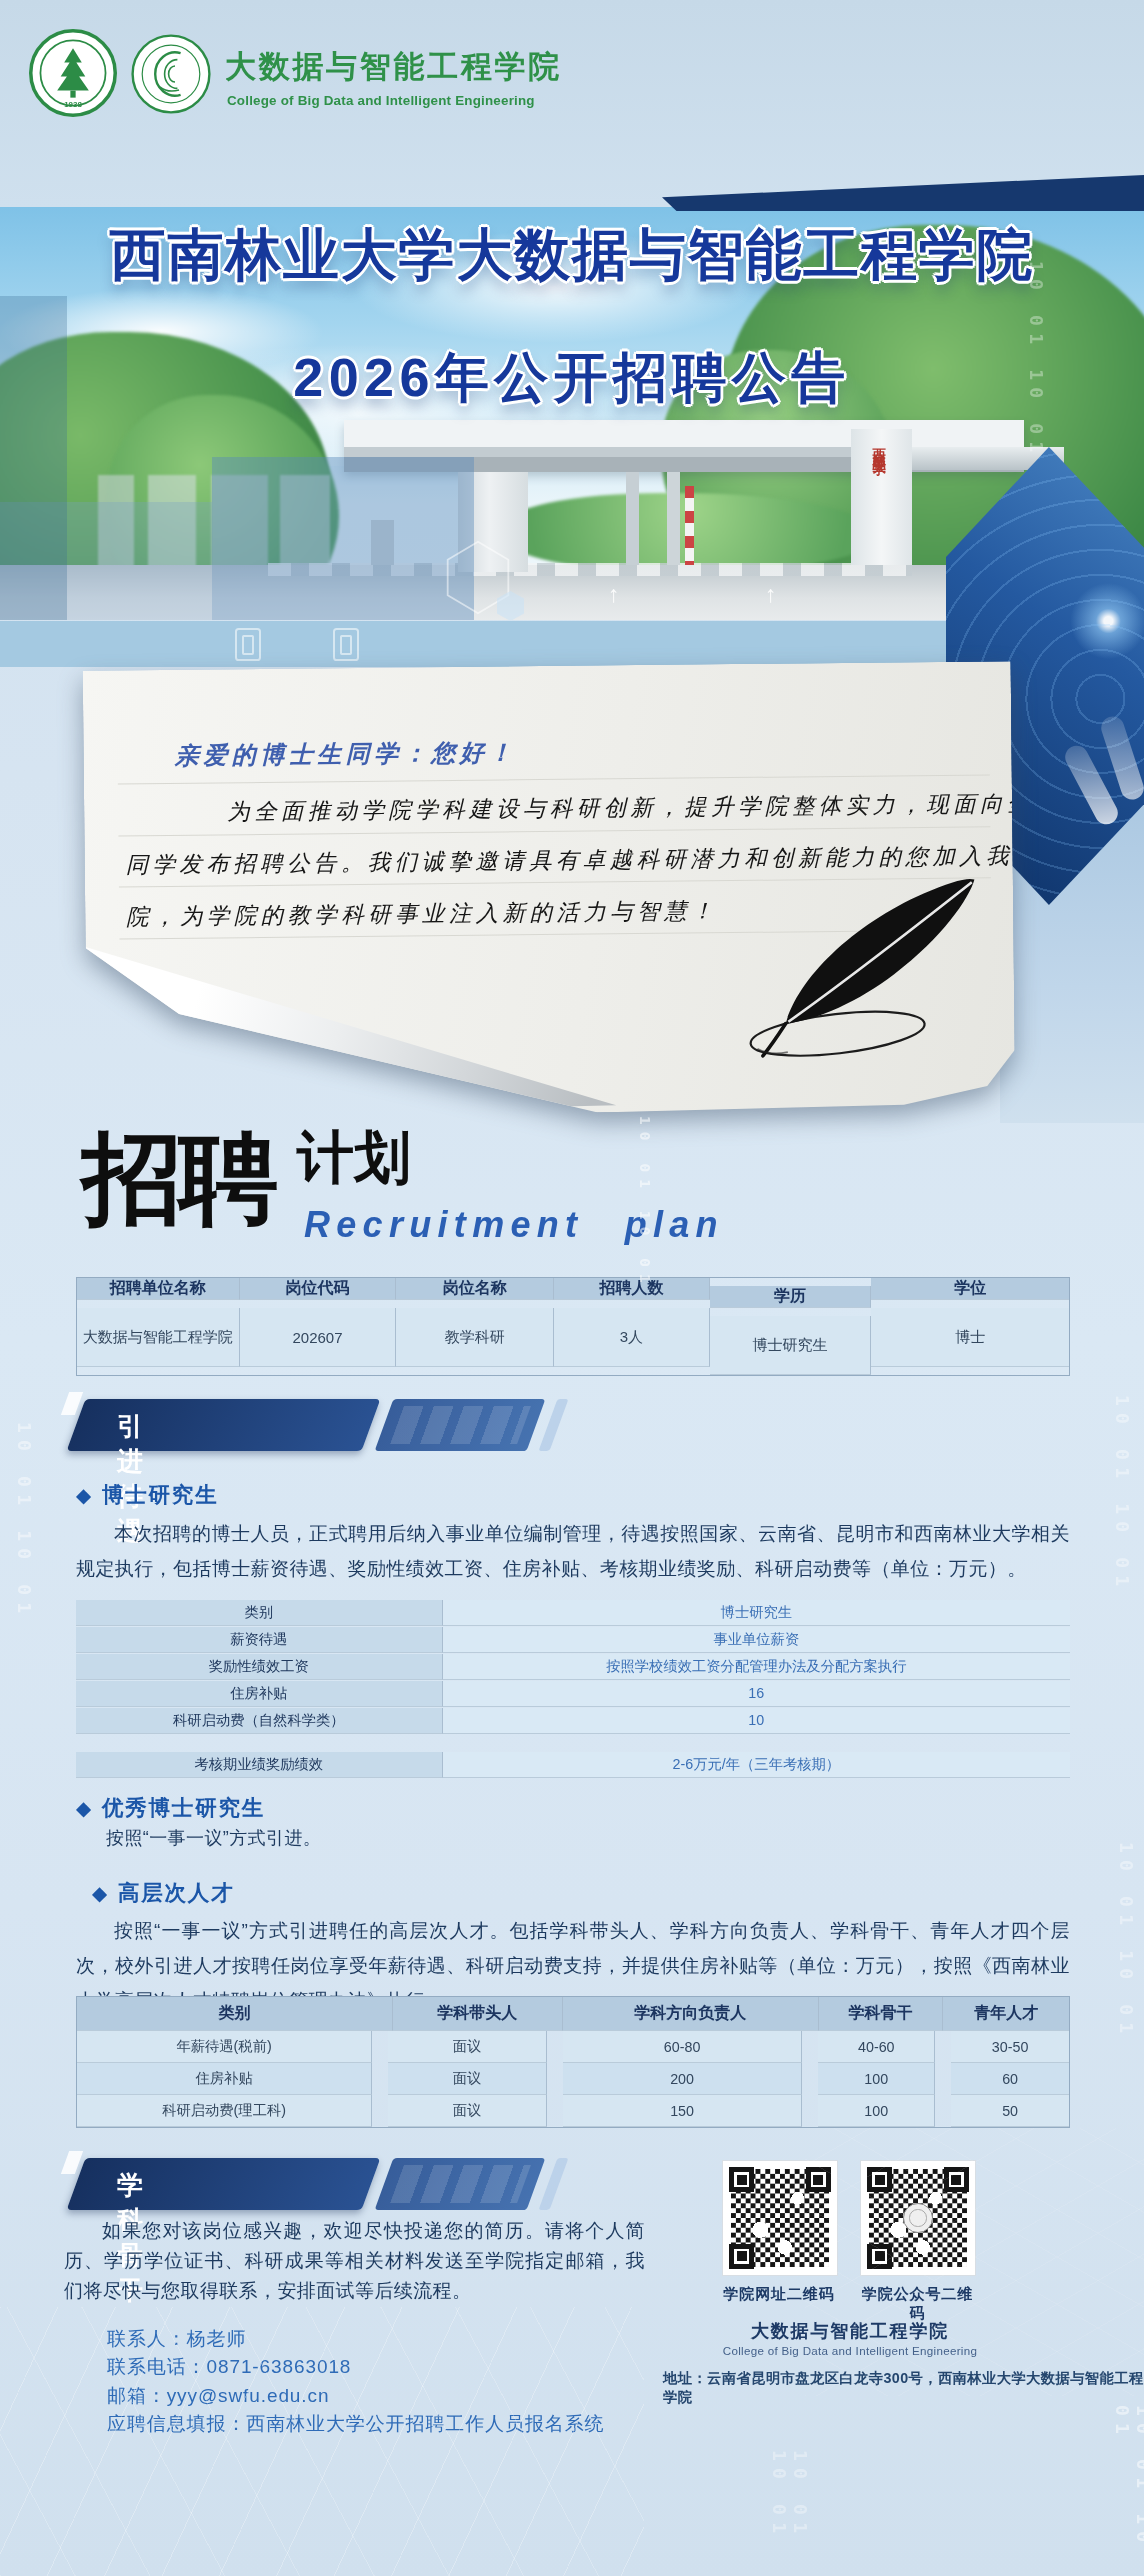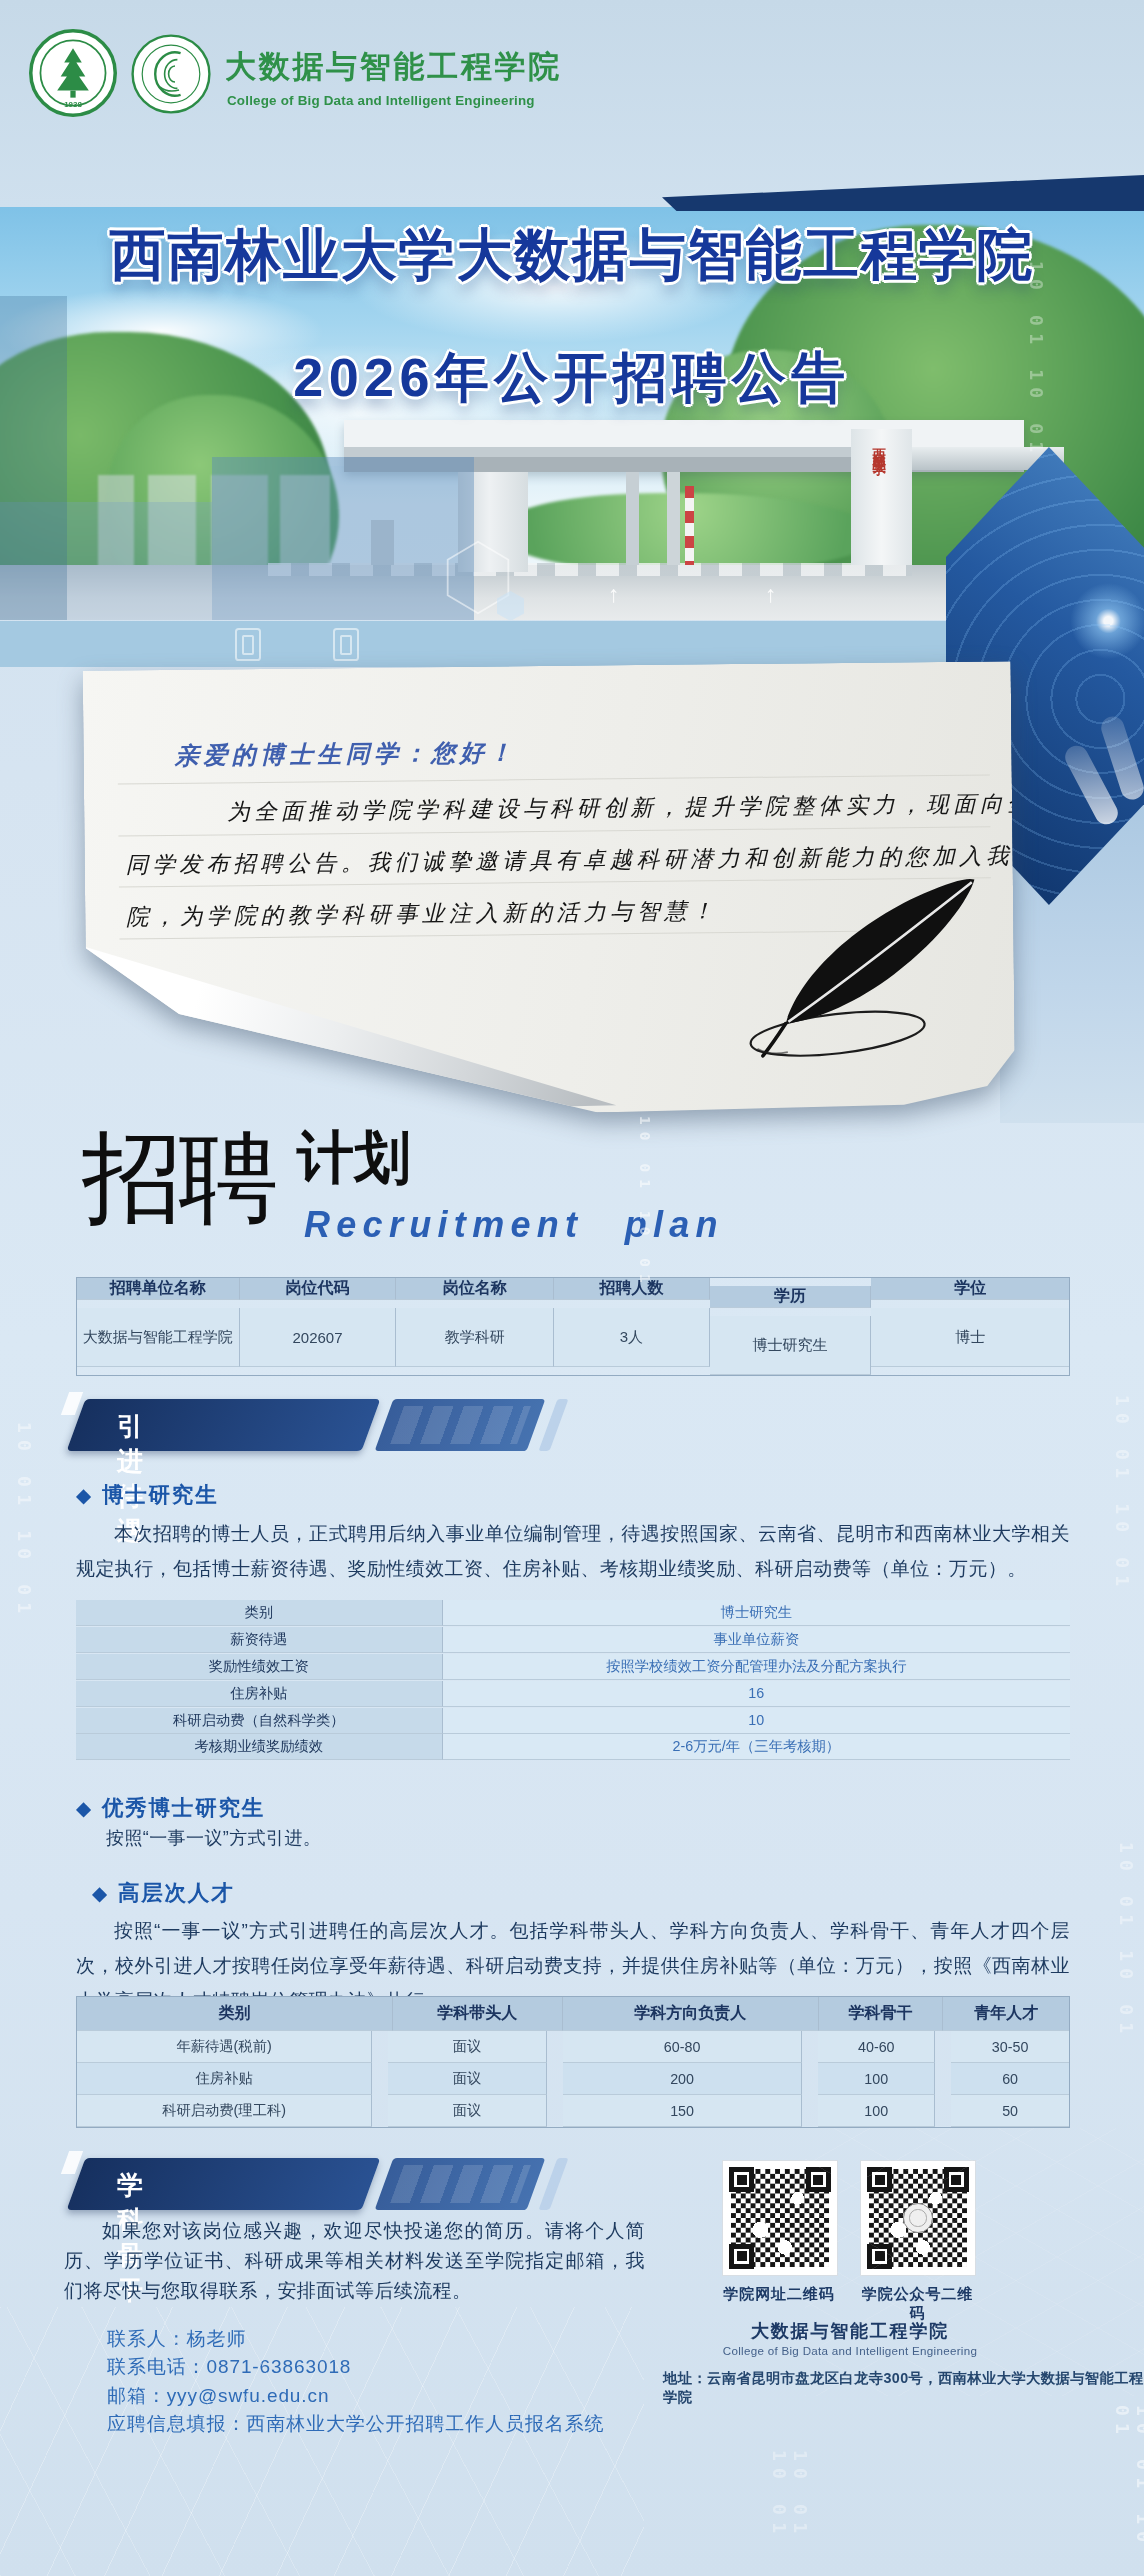--- a/index.html
+++ b/index.html
@@ -92,21 +92,21 @@
     clip-path:polygon(0% 2%,100% 96%,3% 100%);
     background:linear-gradient(108deg,#ffffff 22%,#eceeef 48%,#d3d7da 72%,#b9bec2 95%);}
   .letter-text{position:absolute;font-family:"DejaVu Serif","Liberation Serif",serif;font-style:italic;
     color:#161616;font-size:22.4px;letter-spacing:4.5px;white-space:nowrap;}
   .salut{left:91px;top:70px;color:#3f5fae;font-weight:bold;font-size:24px;}
   .lb1{left:143px;top:127px;}
   .lb2{left:41px;top:179px;}
   .lb3{left:41px;top:231px;}
 
   
-  .plan-cn{left:82px;top:1128px;font-family:"DejaVu Serif","Liberation Serif",serif;font-weight:400;
+  .plan-cn{left:82px;top:1128px;font-family:"DejaVu Serif","Liberation Serif",serif;font-weight:700;
     font-size:100px;color:#0e0e0e;letter-spacing:-3.6px;line-height:1;}
   .plan-cn2{left:297px;top:1128px;font-family:"DejaVu Serif","Liberation Serif",serif;font-weight:900;
     font-size:57px;color:#0e0e0e;line-height:1;}
   .plan-en{left:304px;top:1204px;font-size:36px;font-weight:900;font-style:italic;color:#2b5fb4;
     letter-spacing:6.3px;word-spacing:25px;}
 
   
   .tbl{position:absolute;left:76px;width:994px;border:0.9px solid #93abc2;box-sizing:border-box;}
   .trow{display:flex;}
   .tcell{box-sizing:border-box;display:flex;align-items:center;justify-content:center;text-align:center;
@@ -315,21 +315,21 @@
       <div class="tcell t2row t2r">事业单位薪资</div>
     </div>
     <div class="trow" style="margin-bottom:0.9px">
       <div class="tcell t2row t2l">奖励性绩效工资</div>
       <div class="tcell t2row t2r">按照学校绩效工资分配管理办法及分配方案执行</div>
     </div>
     <div class="trow" style="margin-bottom:0.9px">
       <div class="tcell t2row t2l">住房补贴</div>
       <div class="tcell t2row t2r">16</div>
     </div>
-    <div class="trow" style="margin-bottom:0">
+    <div class="trow" style="margin-bottom:18px">
       <div class="tcell t2row t2l">科研启动费（自然科学类）</div>
       <div class="tcell t2row t2r">10</div>
     </div>
     <div class="trow">
       <div class="tcell t2row t2l">考核期业绩奖励绩效</div>
       <div class="tcell t2row t2r">2-6万元/年（三年考核期）</div>
     </div>
   </div>
 
   <div class="diamond-head" style="left:76px;top:1793px">

